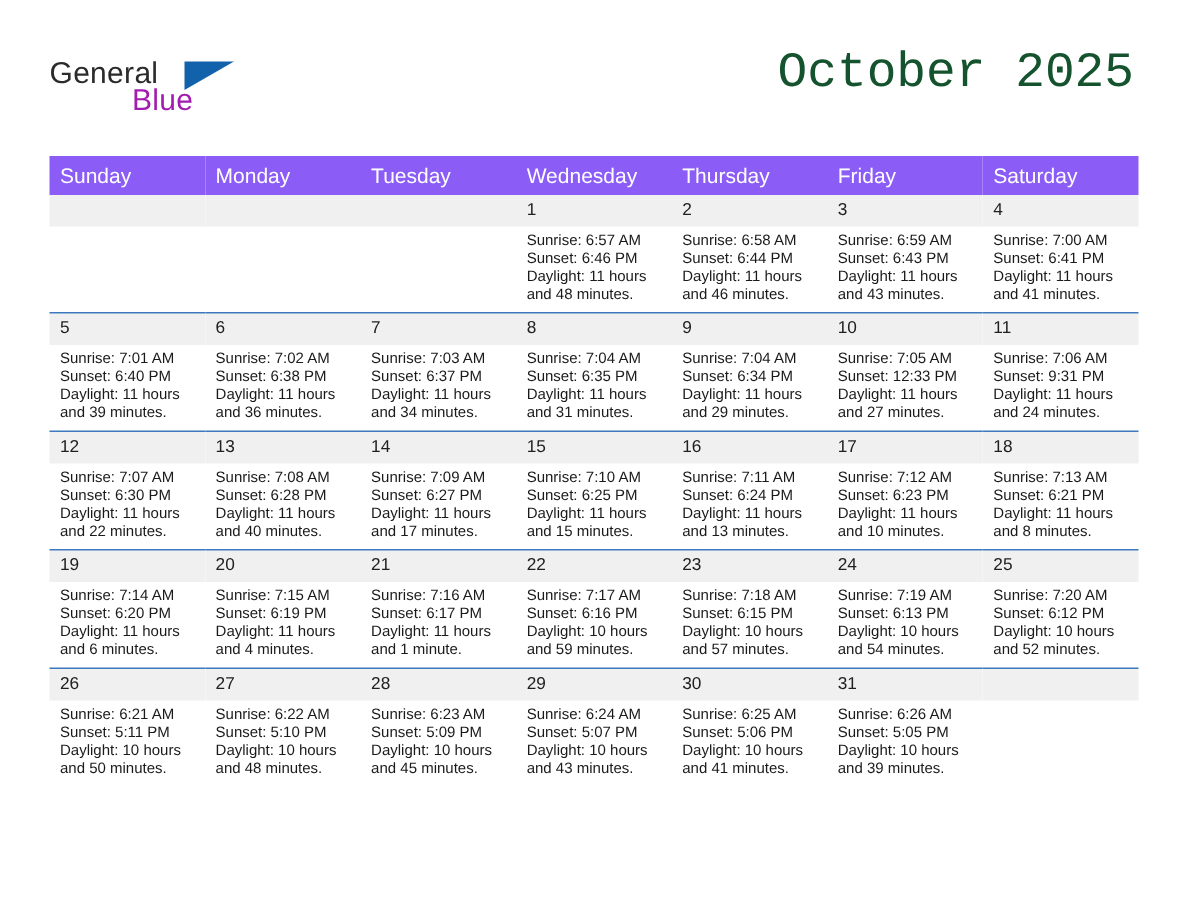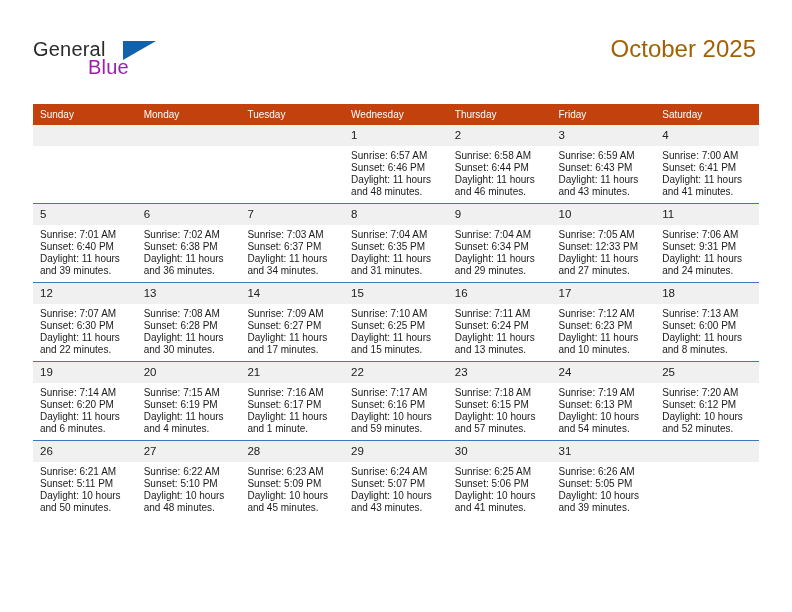--- a/index.html
+++ b/index.html
@@ -63,46 +63,47 @@
     border-bottom: 19px solid transparent;
   }
 
   .title-block {
     position: absolute;
     right: 36px;
     top: 34px;
     text-align: right;
   }
   .cal-title {
-    font-size: 24px;
-    color: #a16207;
+    font-size: 33px;
+    color: #14532d;
     line-height: 30px;
     white-space: nowrap;
+    font-family: Liberation Mono, monospace;
   }
   .cal-subtitle {
     margin-top: 6px;
     font-size: 14.5px;
     color: #3a3a3a;
     line-height: 18px;
     white-space: nowrap;
   }
 
   
   .calendar {
     position: absolute;
     left: 33px;
     top: 104px;
     width: 726px;
     border-collapse: collapse;
     table-layout: fixed;
   }
   .calendar th {
-    background: #c2410c;
+    background: #8b5cf6;
     color: #ffffff;
-    font-size: 10px;
+    font-size: 14px;
     font-weight: normal;
     text-align: left;
     padding: 5px 0 5px 7px;
     height: 11px;
     border: 0;
   }
   .calendar td {
     vertical-align: top;
     padding: 0;
     border: 0;
@@ -326,21 +327,21 @@
               </div>
             </div>
           </td>
           <td>
             <div class="daycell">
               <div class="daynum">13</div>
               <div class="dayinfo">
                 <div>Sunrise: 7:08 AM</div>
                 <div>Sunset: 6:28 PM</div>
                 <div>Daylight: 11 hours</div>
-                <div>and 30 minutes.</div>
+                <div>and 40 minutes.</div>
               </div>
             </div>
           </td>
           <td>
             <div class="daycell">
               <div class="daynum">14</div>
               <div class="dayinfo">
                 <div>Sunrise: 7:09 AM</div>
                 <div>Sunset: 6:27 PM</div>
                 <div>Daylight: 11 hours</div>
@@ -379,21 +380,21 @@
                 <div>Daylight: 11 hours</div>
                 <div>and 10 minutes.</div>
               </div>
             </div>
           </td>
           <td>
             <div class="daycell">
               <div class="daynum">18</div>
               <div class="dayinfo">
                 <div>Sunrise: 7:13 AM</div>
-                <div>Sunset: 6:00 PM</div>
+                <div>Sunset: 6:21 PM</div>
                 <div>Daylight: 11 hours</div>
                 <div>and 8 minutes.</div>
               </div>
             </div>
           </td>
         </tr>
         <tr class="week-row">
           <td>
             <div class="daycell">
               <div class="daynum">19</div>

